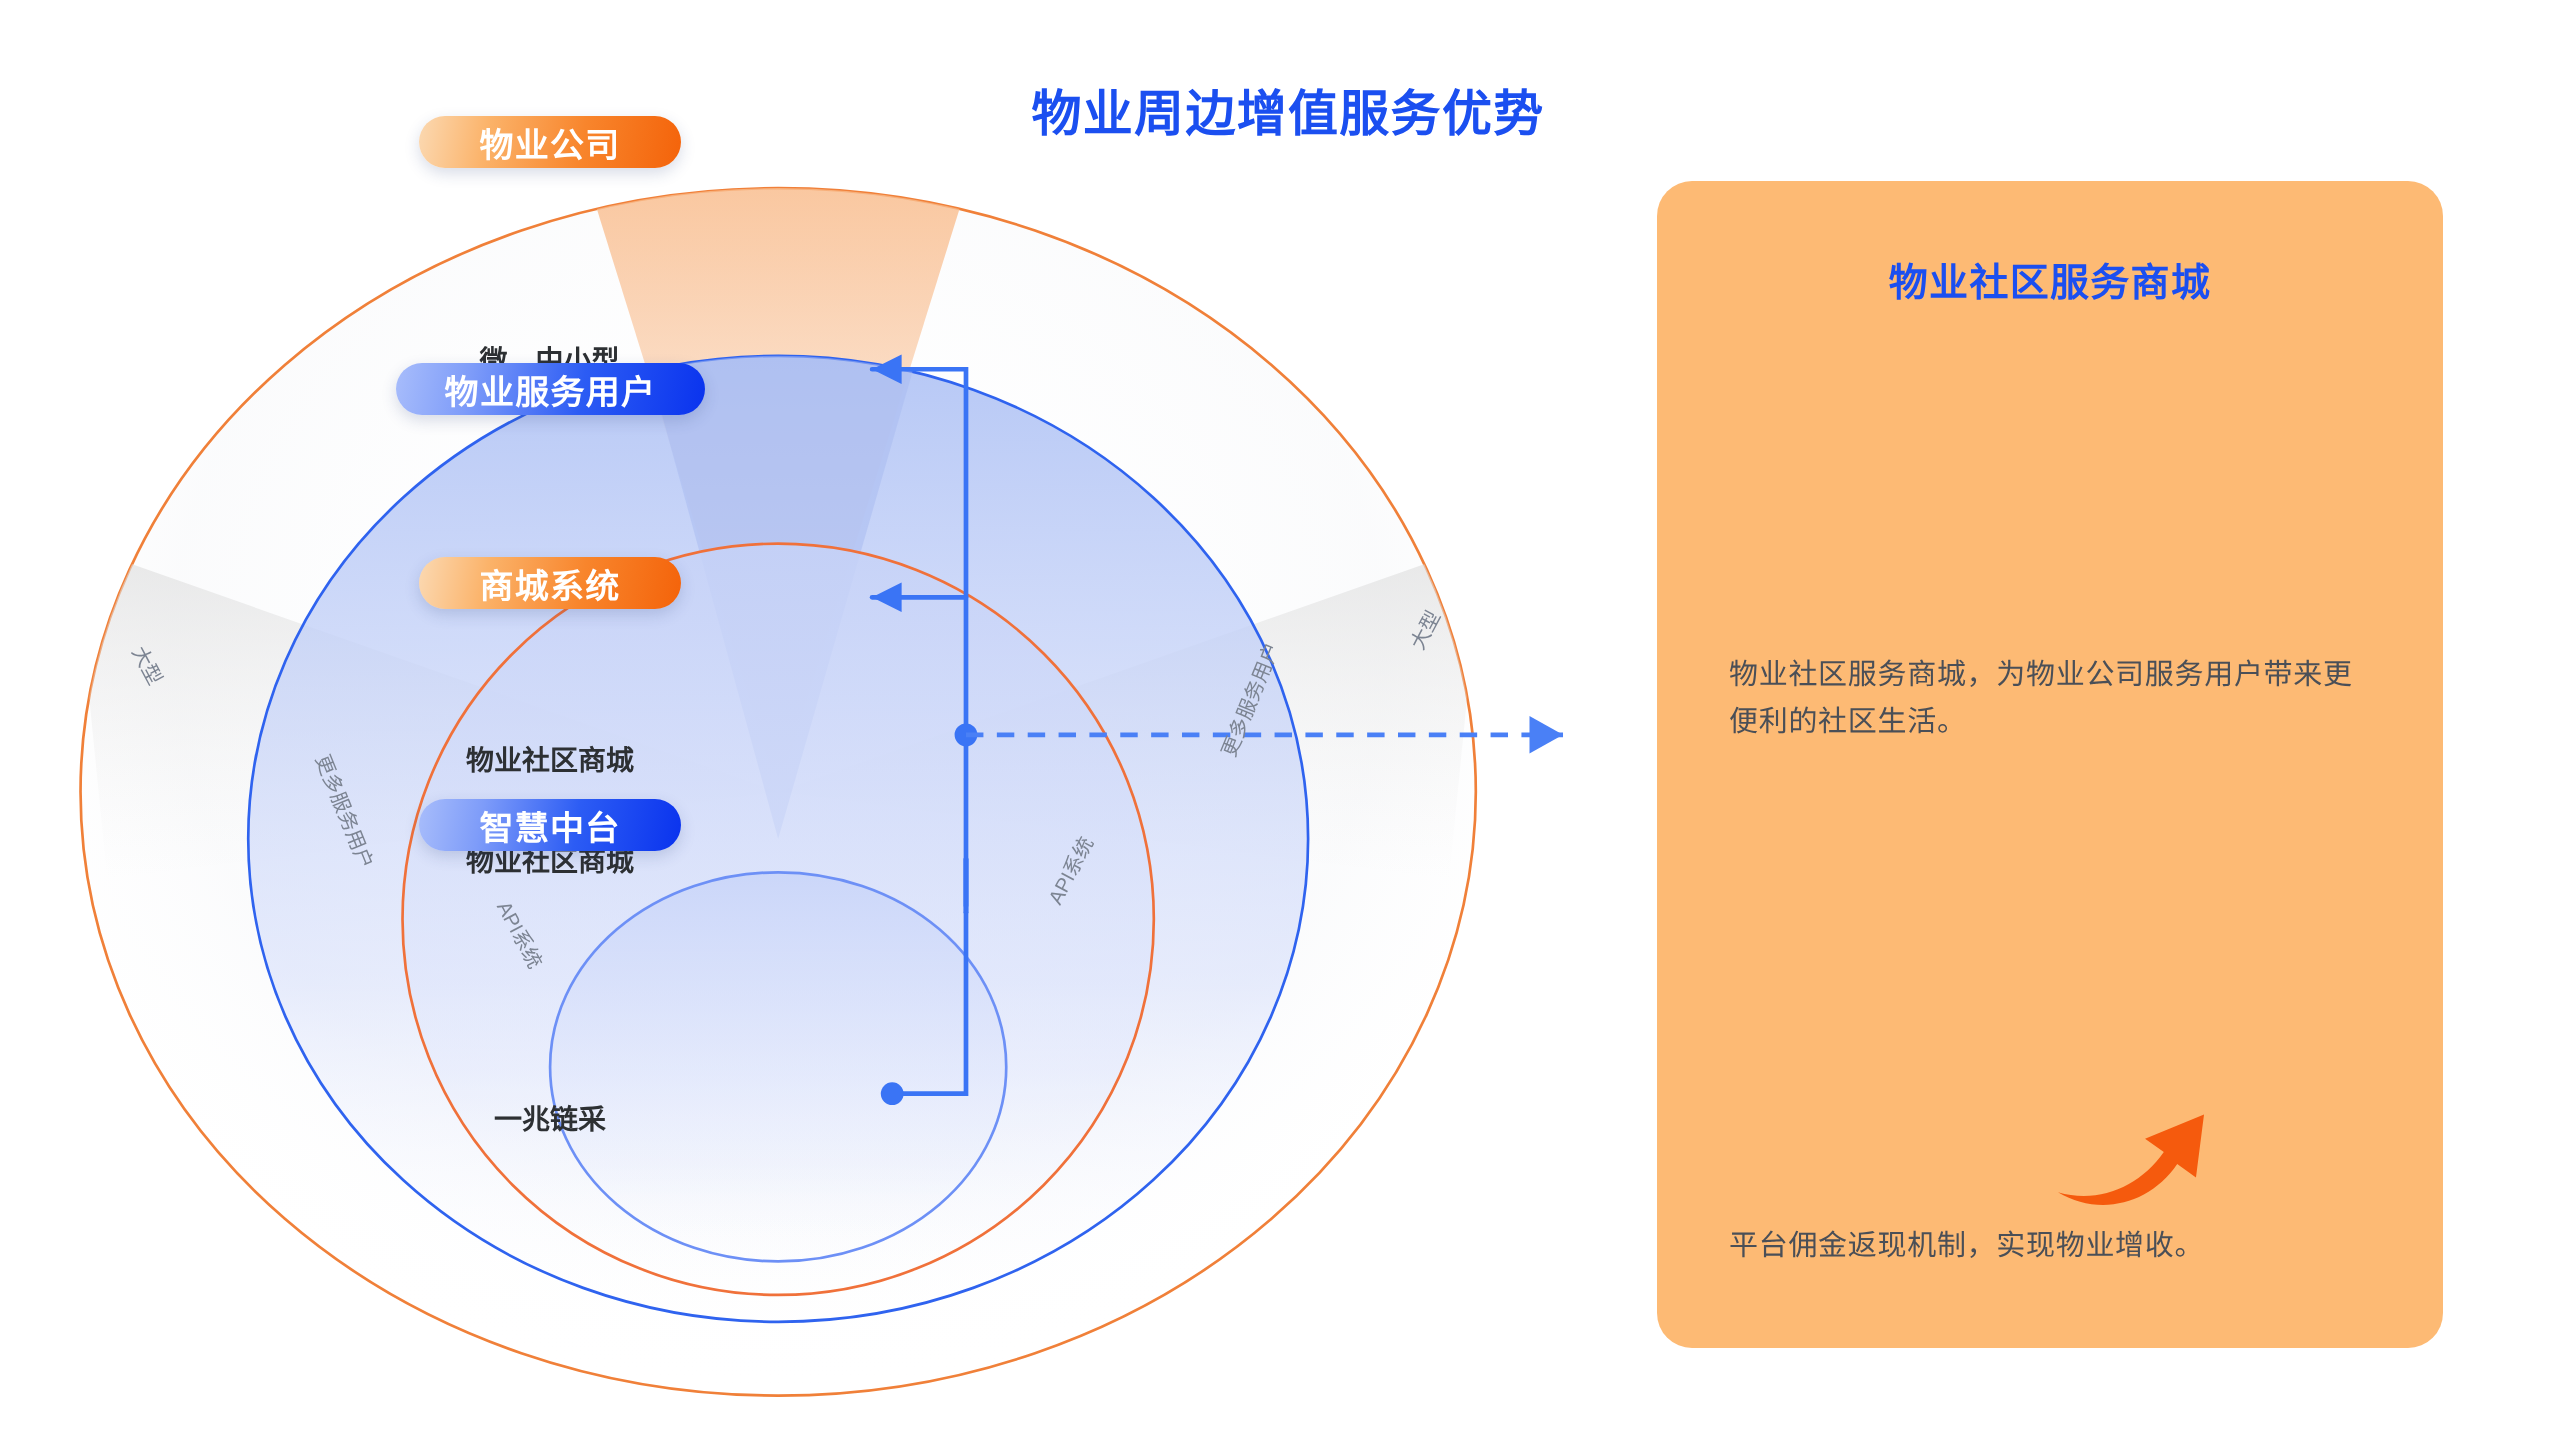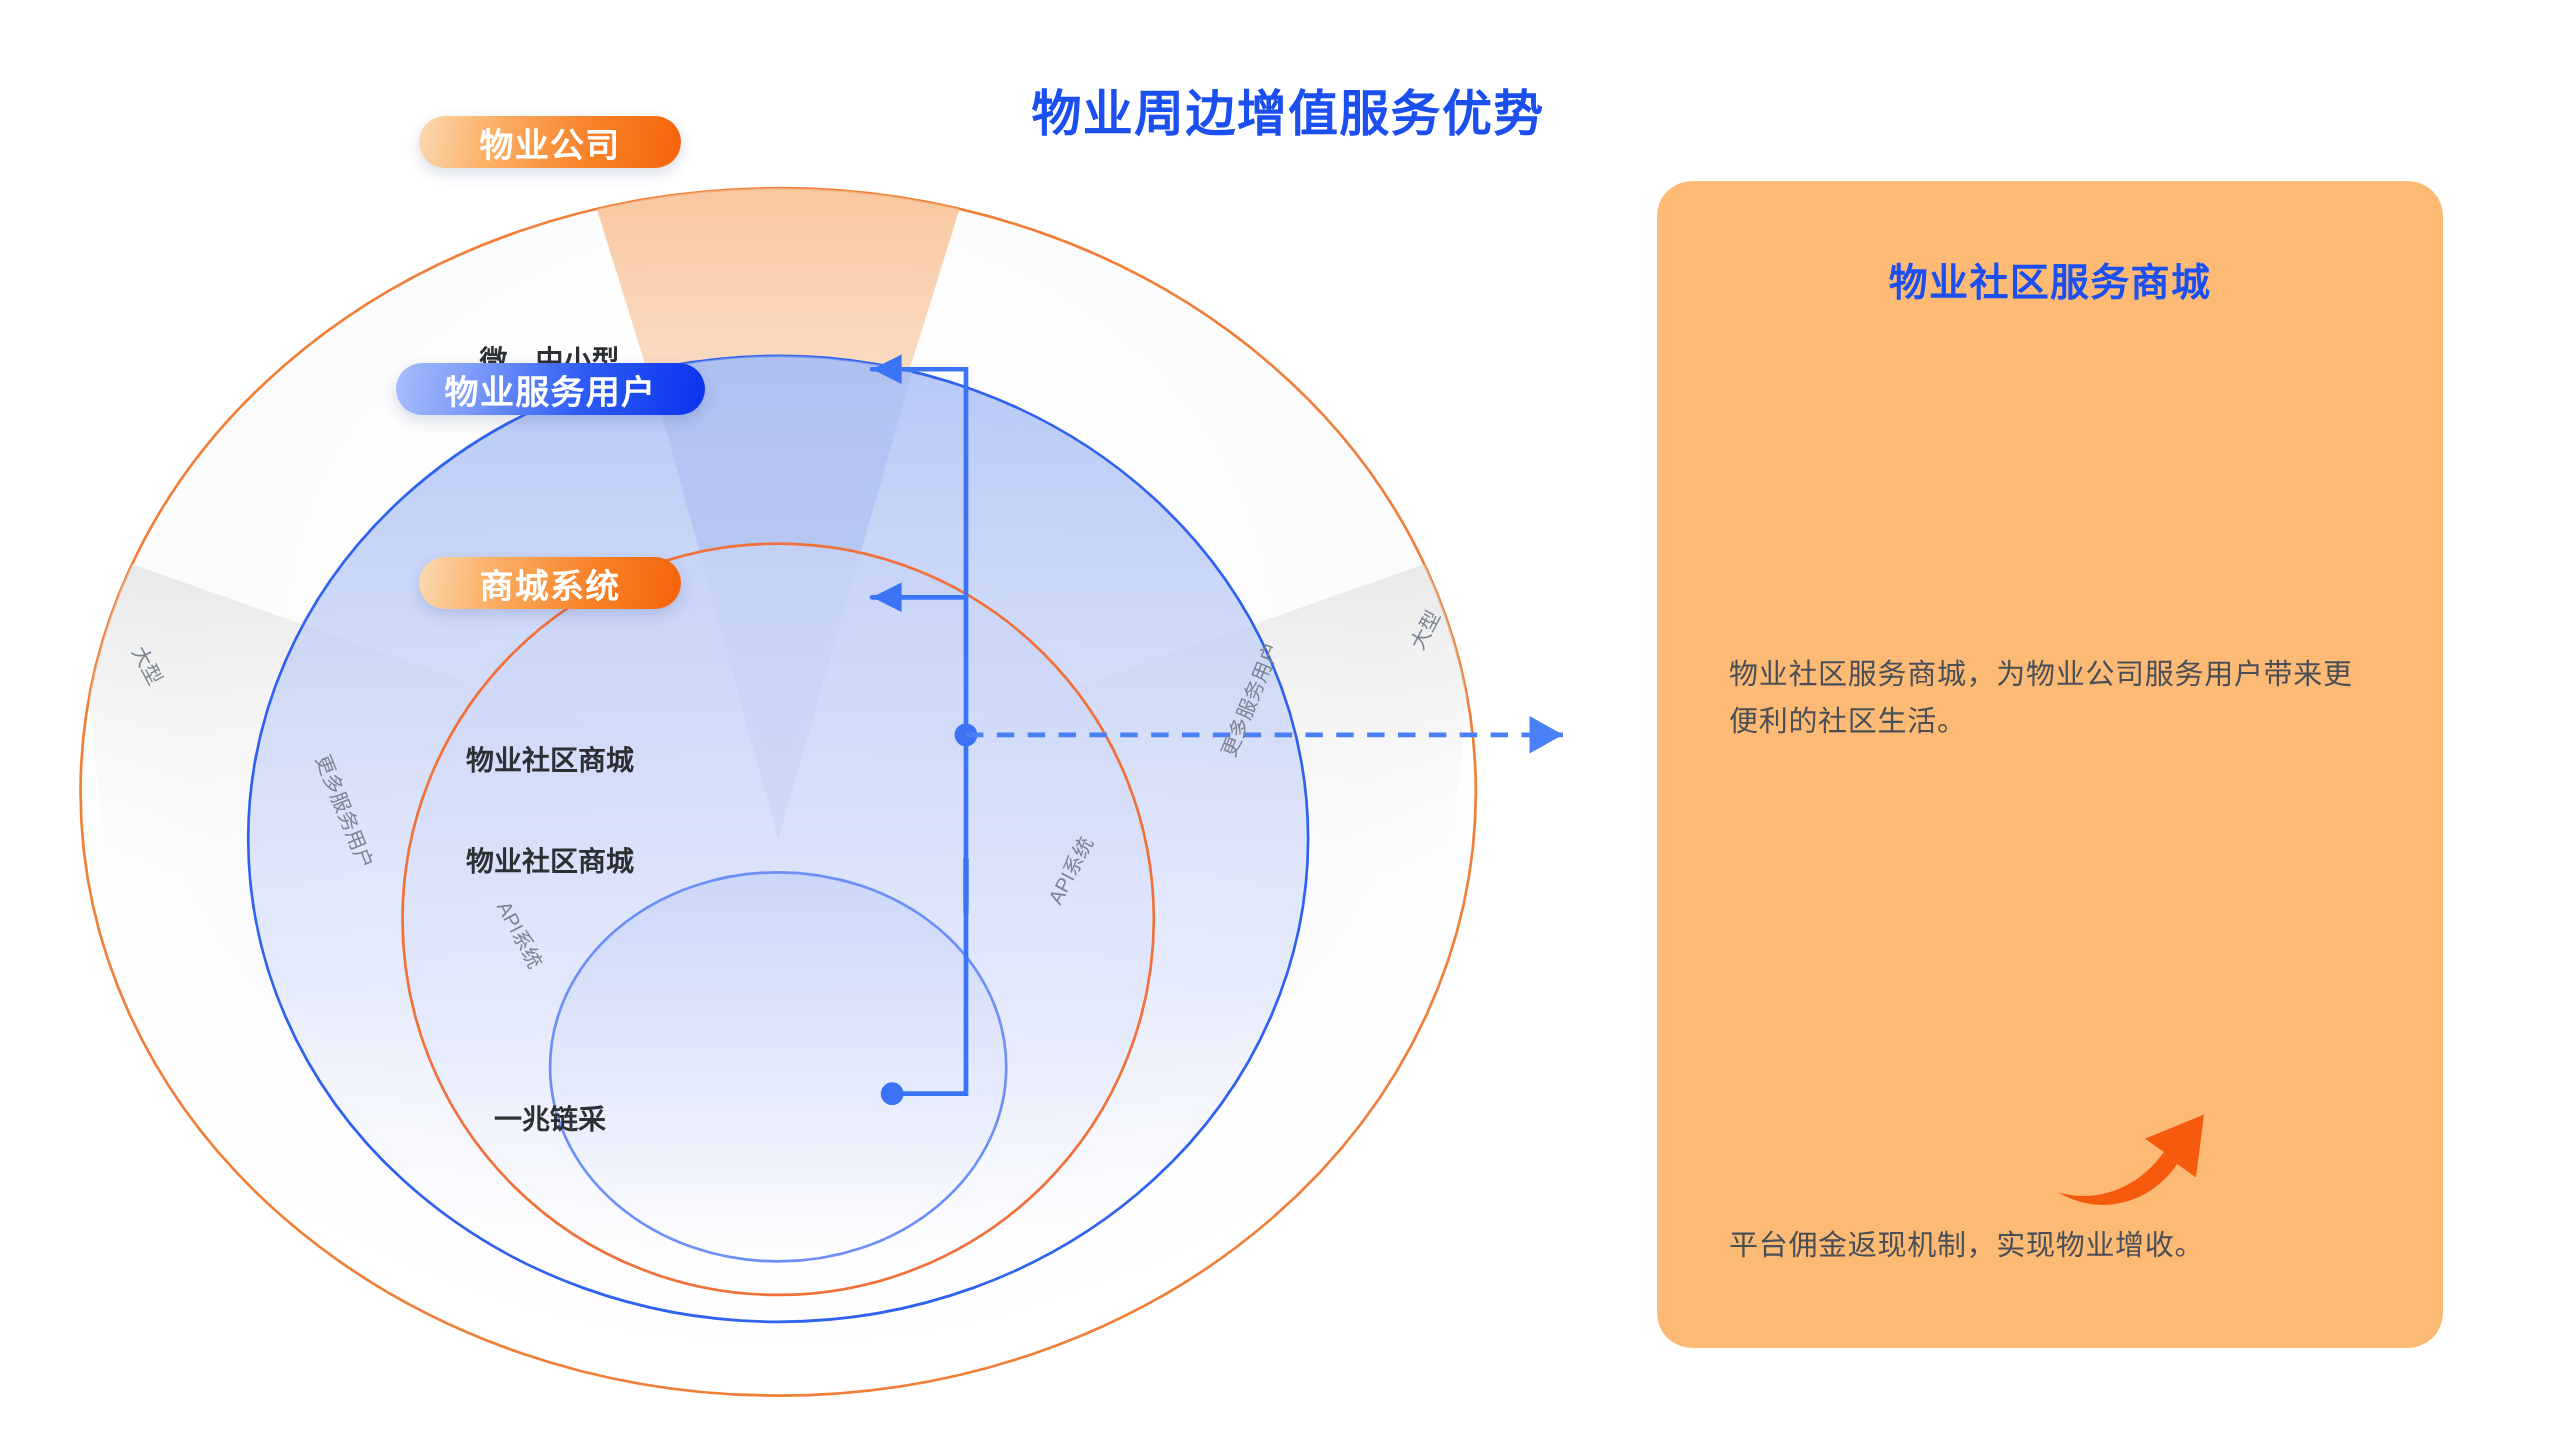--- a/index.html
+++ b/index.html
@@ -179,20 +179,23 @@
 
   <div class="pill orange" style="left:419px;top:-52px;width:262px;">
     <span>物业公司</span>
   </div>
   <div class="pill blue" style="left:396px;top:195px;width:309px;">
     <span>物业服务用户</span>
   </div>
   <div class="pill orange" style="left:419px;top:389px;width:262px;text-align:right;">
     <span>商城系统</span>
   </div>
+  <div class="pill blue" style="left:419px;top:631px;width:262px;">
+    <span>智慧中台</span>
+  </div>
 
   <div class="node-label" style="left:429px;top:170px;width:241px;text-align:center;">微、中小型</div>
   <div class="node-label" style="left:429px;top:400px;width:241px;text-align:center;">社区用户</div>
   <div class="node-label" style="left:419px;top:570px;width:262px;text-align:center;">物业社区商城</div>
   <div class="node-label" style="left:419px;top:671px;width:262px;text-align:center;">物业社区商城</div>
   <div class="node-label" style="left:419px;top:929px;width:262px;text-align:center;">一兆链采</div>
 </div>
 
 <div id="right-panel">
 

